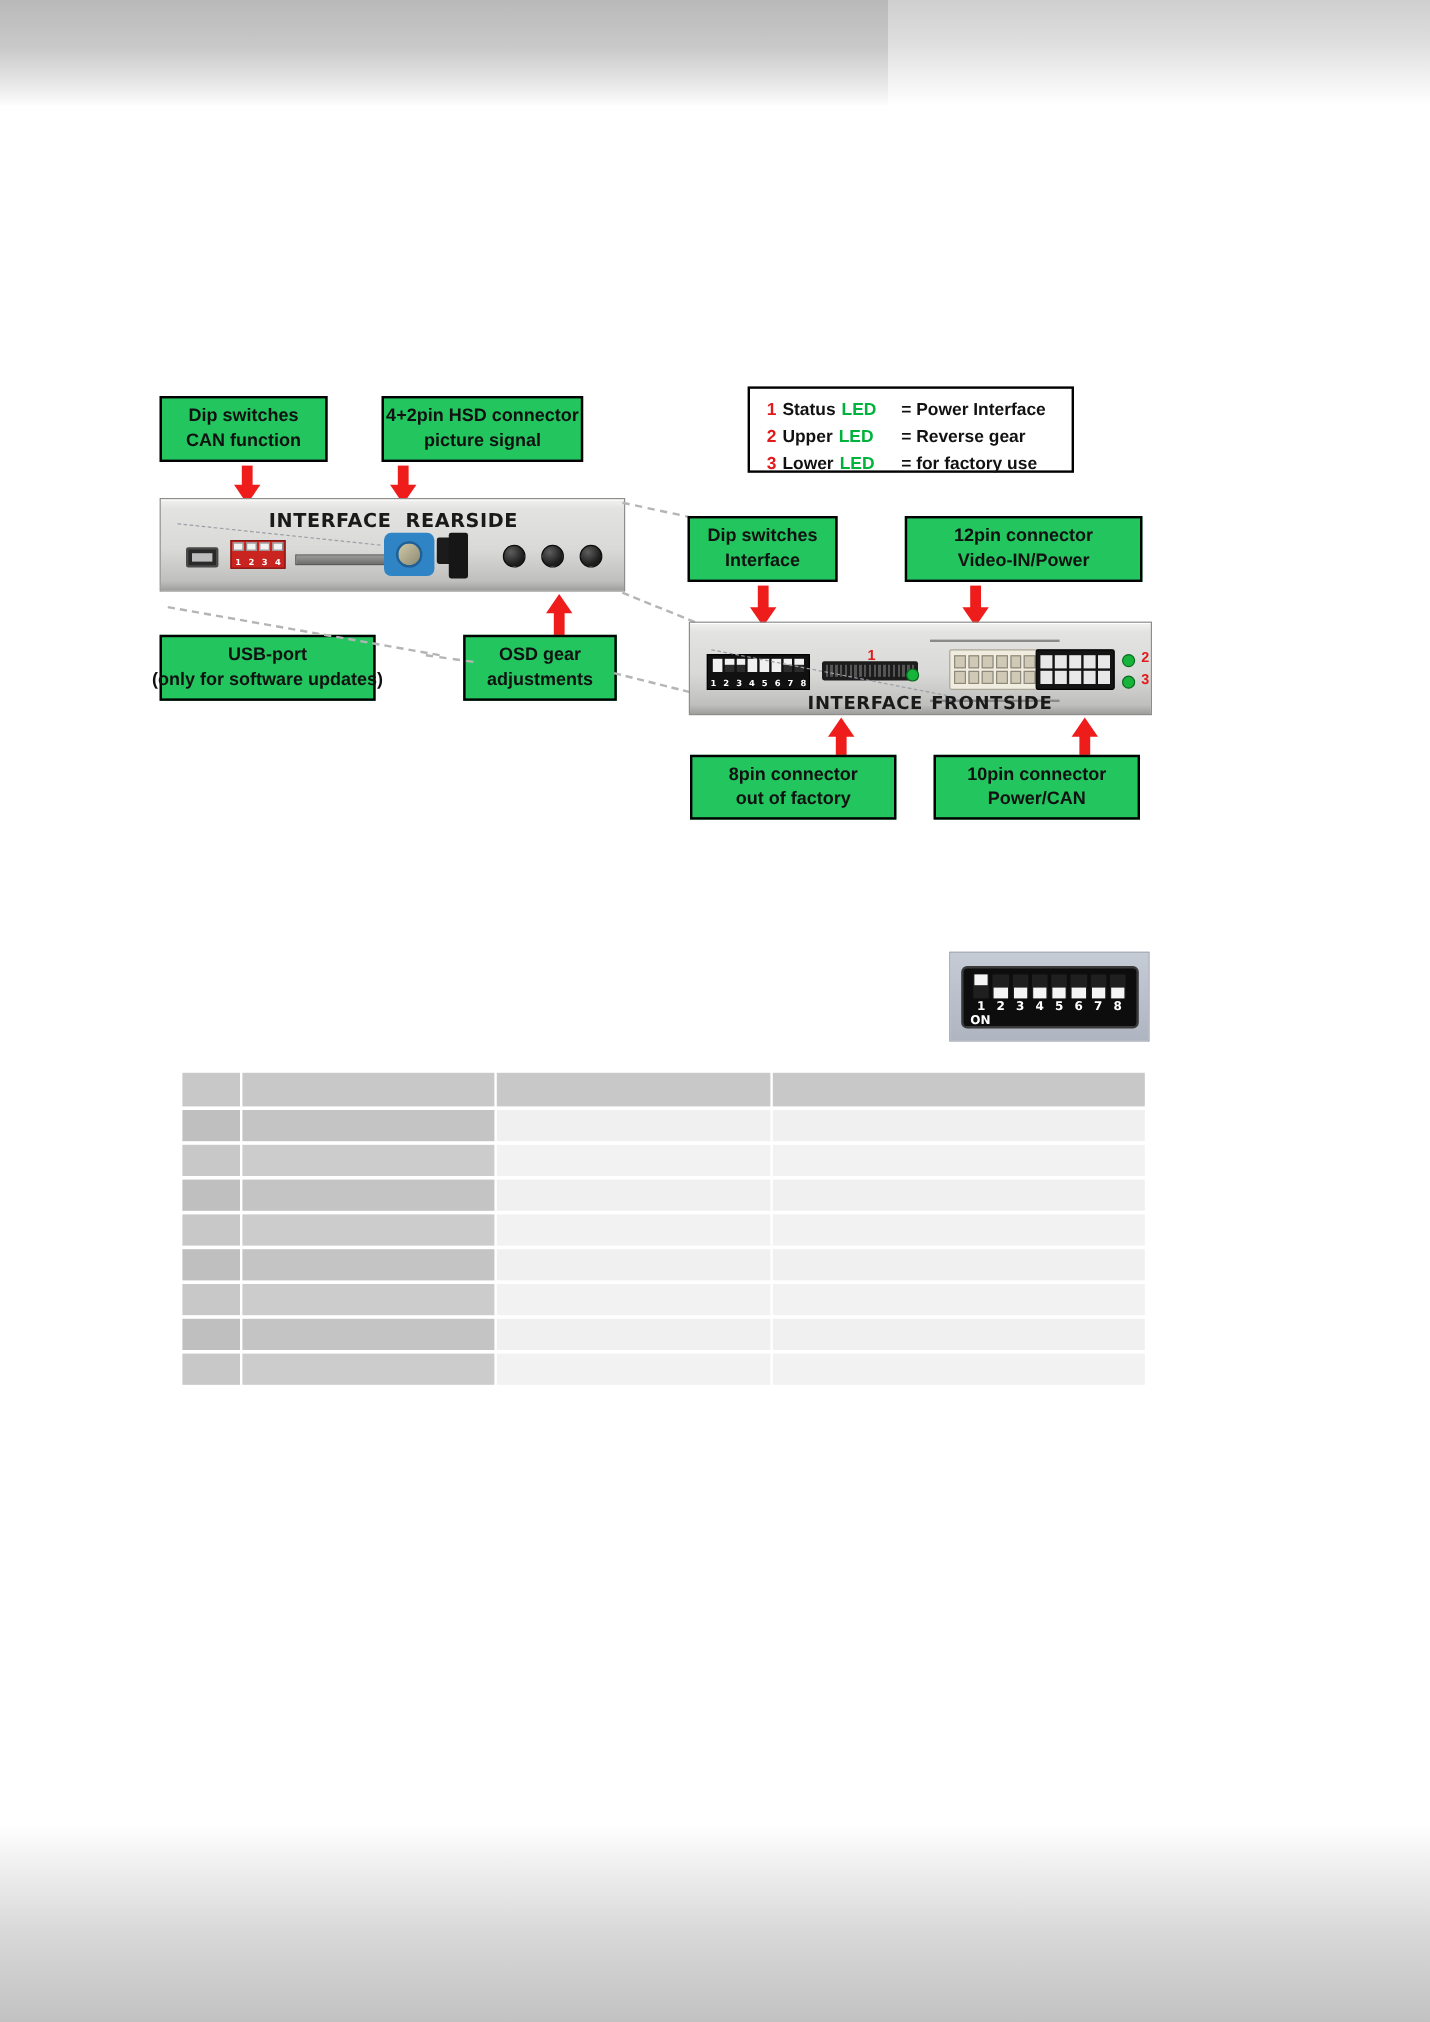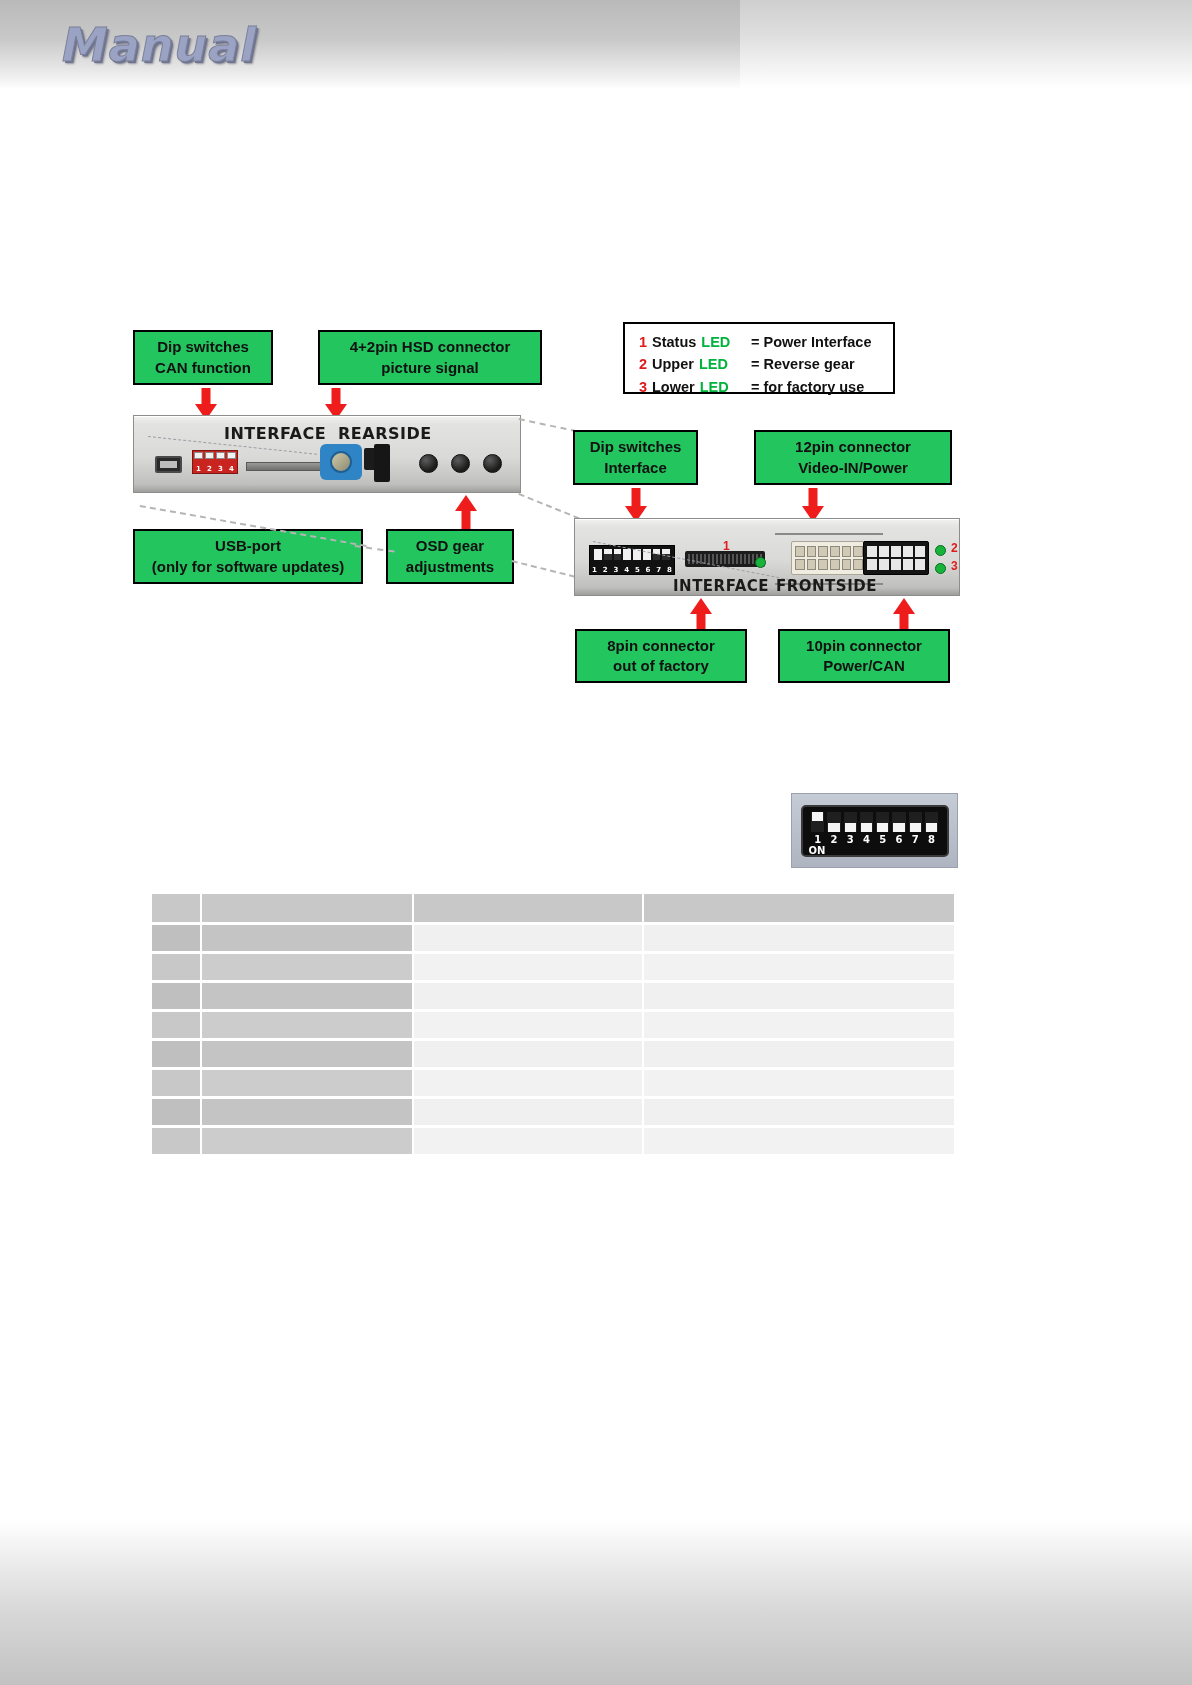--- a/index.html
+++ b/index.html
@@ -202,21 +202,20 @@
   .footer{
     position:absolute; left:0; top:1520px; width:1192px; height:165px;
     background:linear-gradient(to bottom,#ffffff 0%,#f0f0f0 20%,#d8d8d8 55%,#c2c2c2 100%);
   }
 </style>
 </head>
 <body>
 
 <div class="header">
   <div class="header-right-panel"></div>
-  <div class="manual-title">Manual</div>
 
 </div>
 
 <div class="led-box">
   <div class="led-row">
     <span class="led-num">1</span>
     <span class="led-name">Status</span>
     <span class="led-led">LED</span>
     <span class="led-eq">= Power Interface</span>
   </div>
@@ -236,21 +235,21 @@
 
 <div class="cbox" style="left:133px;top:330px;width:140px;height:55px;">
   <span>Dip switches</span>
   <span>CAN function</span>
 </div>
 <div class="arrow down" style="left:195px;top:388px;width:22px;height:32px;">
   <div class="shaft" style="height:18px;"></div>
     <div class="head"></div>
 </div>
 
-<div class="cbox" style="left:318px;top:330px;width:224px;height:55px;">
+<div class="cbox" style="left:318px;top:330px;width:168px;height:55px;">
   <span>4+2pin HSD connector</span>
   <span>picture signal</span>
 </div>
 <div class="arrow down" style="left:325px;top:388px;width:22px;height:32px;">
   <div class="shaft" style="height:18px;"></div>
     <div class="head"></div>
 </div>
 
 <div class="device" style="left:133px;top:415px;width:388px;height:78px;">
   <div class="dev-label" style="left:90px;top:8px;font-size:16px;">INTERFACE</div>
@@ -285,21 +284,21 @@
   <div class="rca" style="left:317px;top:38px;"></div>
   <div class="rca" style="left:349px;top:38px;"></div>
 
   <div style="position:absolute;left:14px;top:20px;width:170px;border-top:1px dashed #9aa0a6;transform:rotate(6deg);transform-origin:0 0;"></div>
 </div>
 
 <div class="arrow up" style="left:164px;top:535px;width:22px;height:32px;">
   <div class="head"></div>
     <div class="shaft" style="height:18px;"></div>
 </div>
-<div class="cbox" style="left:133px;top:529px;width:230px;height:55px;top:529px;">
+<div class="cbox" style="left:133px;top:529px;width:180px;height:55px;top:529px;">
   <span>USB-port</span>
   <span>(only for software updates)</span>
 </div>
 
 <div class="arrow up" style="left:455px;top:495px;width:22px;height:36px;">
   <div class="head"></div>
     <div class="shaft" style="height:22px;"></div>
 </div>
 <div class="cbox" style="left:386px;top:529px;width:128px;height:55px;">
   <span>OSD gear</span>

